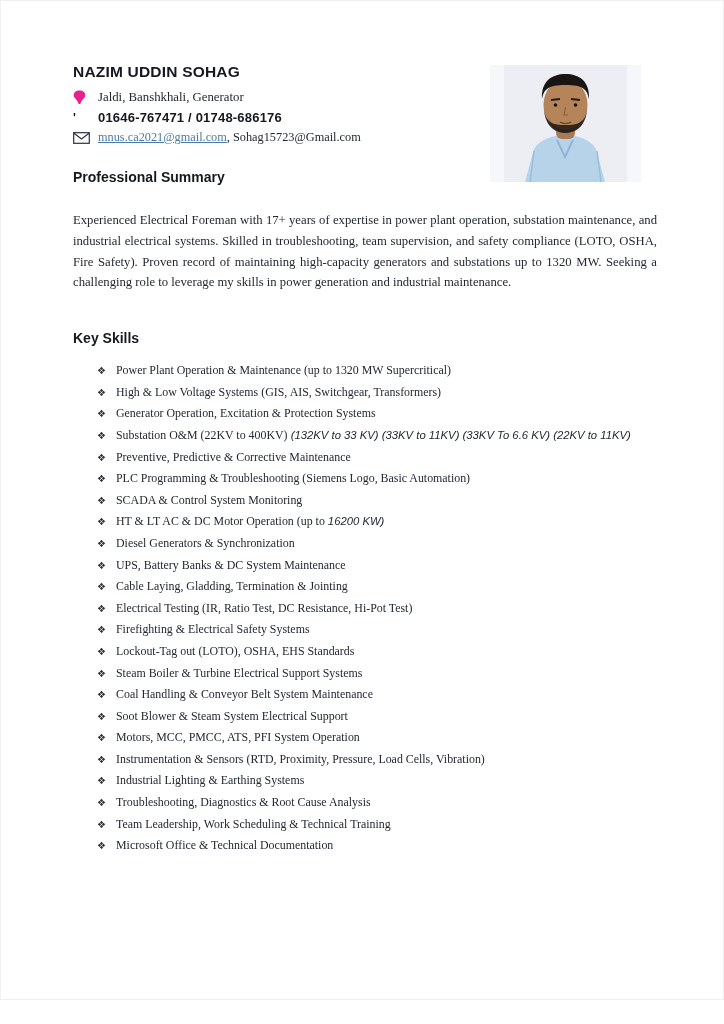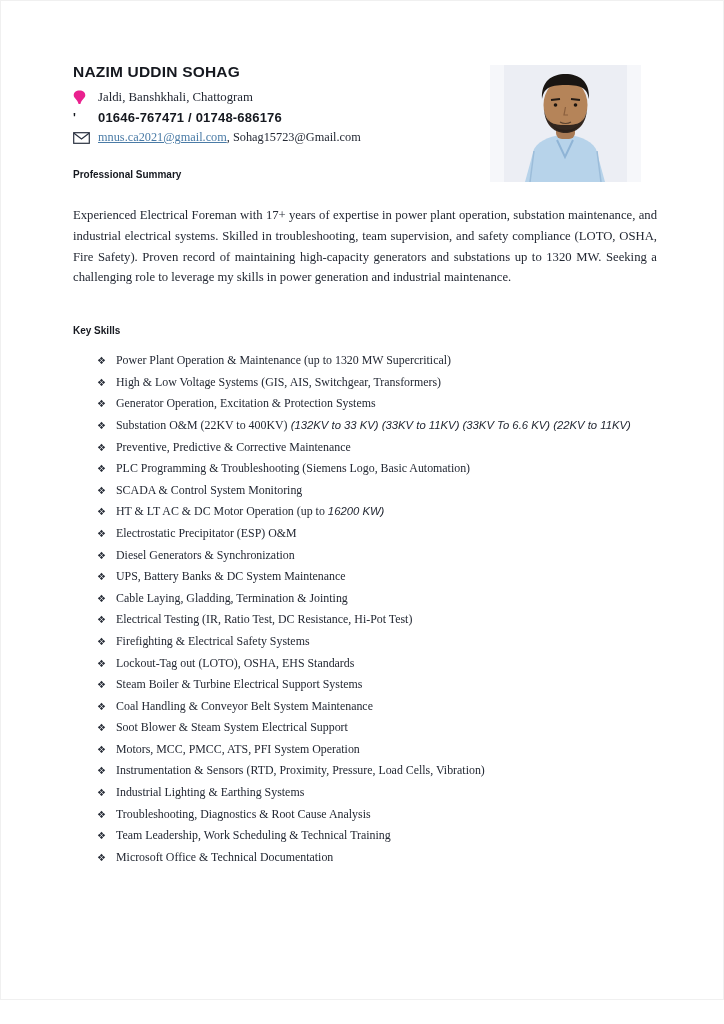--- a/index.html
+++ b/index.html
@@ -52,21 +52,21 @@
   .photo{
     position:absolute;left:489px;top:64px;
     width:151px;height:117px;
     background:var(--photo-bg);
     overflow:hidden;
   }
 
   
   .section-heading{
     font-family:"Liberation Sans", sans-serif;
-    font-weight:bold;font-size:10px;color:var(--heading);
+    font-weight:bold;font-size:14px;color:var(--heading);
   }
   .summary-heading{margin-top:24px;}
   .summary-body{
     margin-top:25px;
     width:584px;
     font-size:12.7px;
     line-height:20.8px;
     text-align:justify;
     color:var(--text);
   }
@@ -133,21 +133,21 @@
   <div class="content">
 
     <div class="name">NAZIM UDDIN SOHAG</div>
 
     <div class="contact-row">
       <span class="icon-cell">
         <svg width="13" height="15" viewBox="0 0 13 15" xmlns="http://www.w3.org/2000/svg">
           <path d="M6.5 0.5 C10 0.5 12.3 2.6 12.3 5.2 C12.3 8.2 8.5 9.2 7.4 14 L5.6 14 C4.5 9.2 0.7 8.2 0.7 5.2 C0.7 2.6 3 0.5 6.5 0.5 Z" fill="#e9218e"></path>
         </svg>
       </span>
-      <span class="location-text">Jaldi, Banshkhali, Chattogram</span>
+      <span class="location-text">Jaldi, Banshkhali, Generator</span>
     </div>
 
     <div class="contact-row phone-row">
       <span class="icon-cell phone-glyph">'</span>
       <span class="phone-text">01646-767471 / 01748-686176</span>
     </div>
 
     <div class="contact-row email-row">
       <span class="icon-cell">
         <svg width="17" height="12" viewBox="0 0 17 12" xmlns="http://www.w3.org/2000/svg">
@@ -166,21 +166,20 @@
     <div class="section-heading skills-heading">Key Skills</div>
     <ul class="skills-list">
         <li class="skill-item"><span class="bullet">❖</span><span>Power Plant Operation &amp; Maintenance (up to 1320 MW Supercritical)</span></li>
         <li class="skill-item"><span class="bullet">❖</span><span>High &amp; Low Voltage Systems (GIS, AIS, Switchgear, Transformers)</span></li>
         <li class="skill-item"><span class="bullet">❖</span><span>Generator Operation, Excitation &amp; Protection Systems</span></li>
         <li class="skill-item"><span class="bullet">❖</span><span>Substation O&amp;M (22KV to 400KV)</span><span class="skill-sans"> (132KV to 33 KV) (33KV to 11KV)  (33KV To 6.6 KV) (22KV to 11KV)</span></li>
         <li class="skill-item"><span class="bullet">❖</span><span>Preventive, Predictive &amp; Corrective Maintenance</span></li>
         <li class="skill-item"><span class="bullet">❖</span><span>PLC Programming &amp; Troubleshooting (Siemens Logo, Basic Automation)</span></li>
         <li class="skill-item"><span class="bullet">❖</span><span>SCADA &amp; Control System Monitoring</span></li>
         <li class="skill-item"><span class="bullet">❖</span><span>HT &amp; LT AC &amp; DC  Motor Operation (up to </span><span class="skill-sans"> 16200 KW)</span></li>
-        <li class="skill-item"><span class="bullet">❖</span><span>Electrostatic Precipitator (ESP) O&amp;M</span></li>
         <li class="skill-item"><span class="bullet">❖</span><span>Diesel Generators &amp; Synchronization</span></li>
         <li class="skill-item"><span class="bullet">❖</span><span>UPS, Battery Banks &amp; DC System Maintenance</span></li>
         <li class="skill-item"><span class="bullet">❖</span><span>Cable Laying, Gladding, Termination &amp; Jointing</span></li>
         <li class="skill-item"><span class="bullet">❖</span><span>Electrical Testing (IR, Ratio Test, DC Resistance, Hi-Pot Test)</span></li>
         <li class="skill-item"><span class="bullet">❖</span><span>Firefighting &amp; Electrical Safety Systems</span></li>
         <li class="skill-item"><span class="bullet">❖</span><span>Lockout-Tag out (LOTO), OSHA, EHS Standards</span></li>
         <li class="skill-item"><span class="bullet">❖</span><span>Steam Boiler &amp; Turbine Electrical Support Systems</span></li>
         <li class="skill-item"><span class="bullet">❖</span><span>Coal Handling &amp; Conveyor Belt System Maintenance</span></li>
         <li class="skill-item"><span class="bullet">❖</span><span>Soot Blower &amp; Steam System Electrical Support</span></li>
         <li class="skill-item"><span class="bullet">❖</span><span>Motors, MCC, PMCC, ATS, PFI System Operation</span></li>

